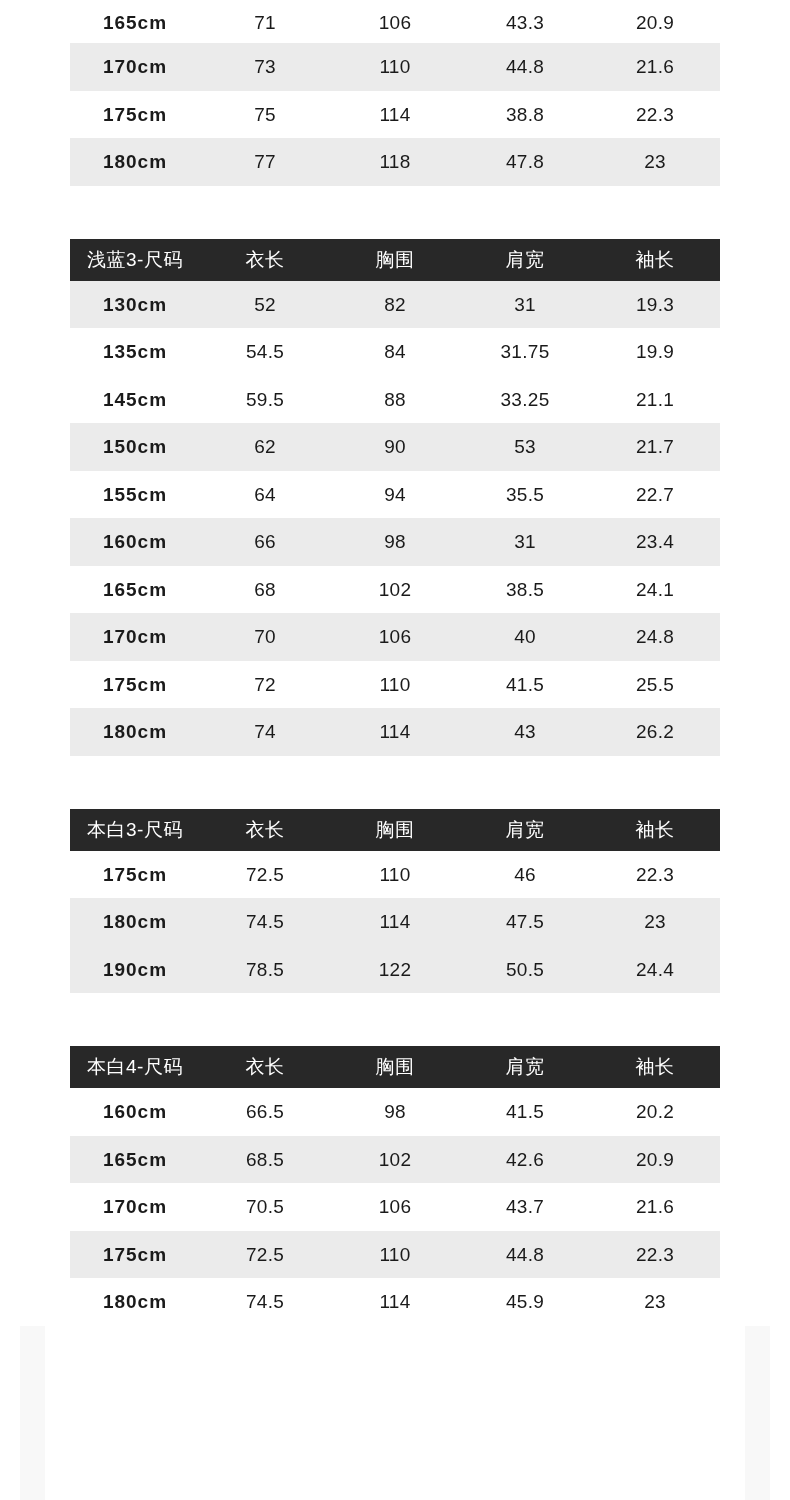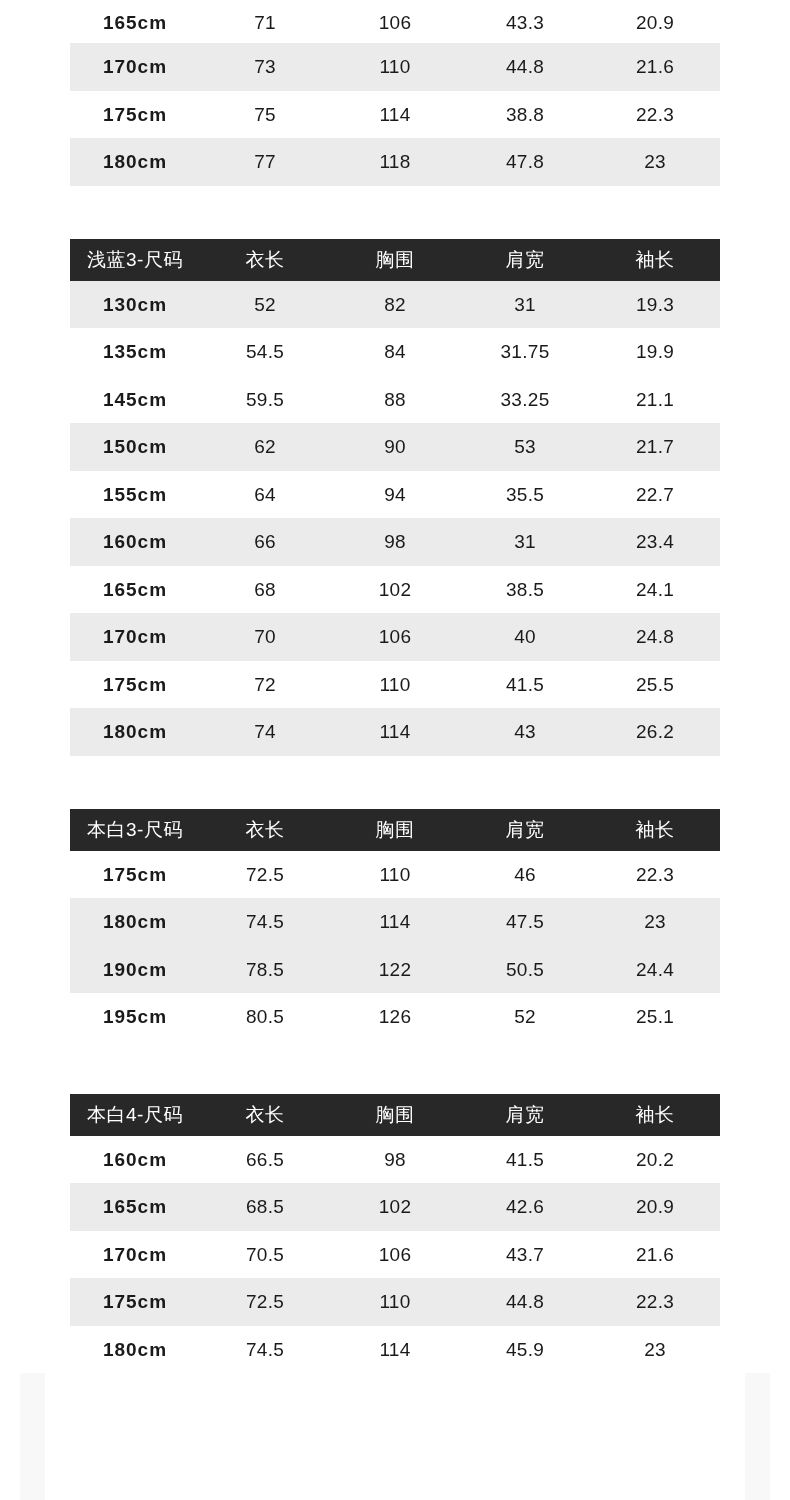--- a/index.html
+++ b/index.html
@@ -273,27 +273,20 @@
               <td>47.5</td>
               <td>23</td>
             </tr>
             <tr class="alt">
               <td class="size-cell">190cm</td>
               <td>78.5</td>
               <td>122</td>
               <td>50.5</td>
               <td>24.4</td>
             </tr>
-            <tr>
-              <td class="size-cell">195cm</td>
-              <td>80.5</td>
-              <td>126</td>
-              <td>52</td>
-              <td>25.1</td>
-            </tr>
           </tbody>
         </table>
       </div>
       <div class="gap"></div>
       <div class="table-block">
         <table class="size-table">
           <colgroup>
             <col class="c0">
             <col class="c1">
             <col class="c2">

